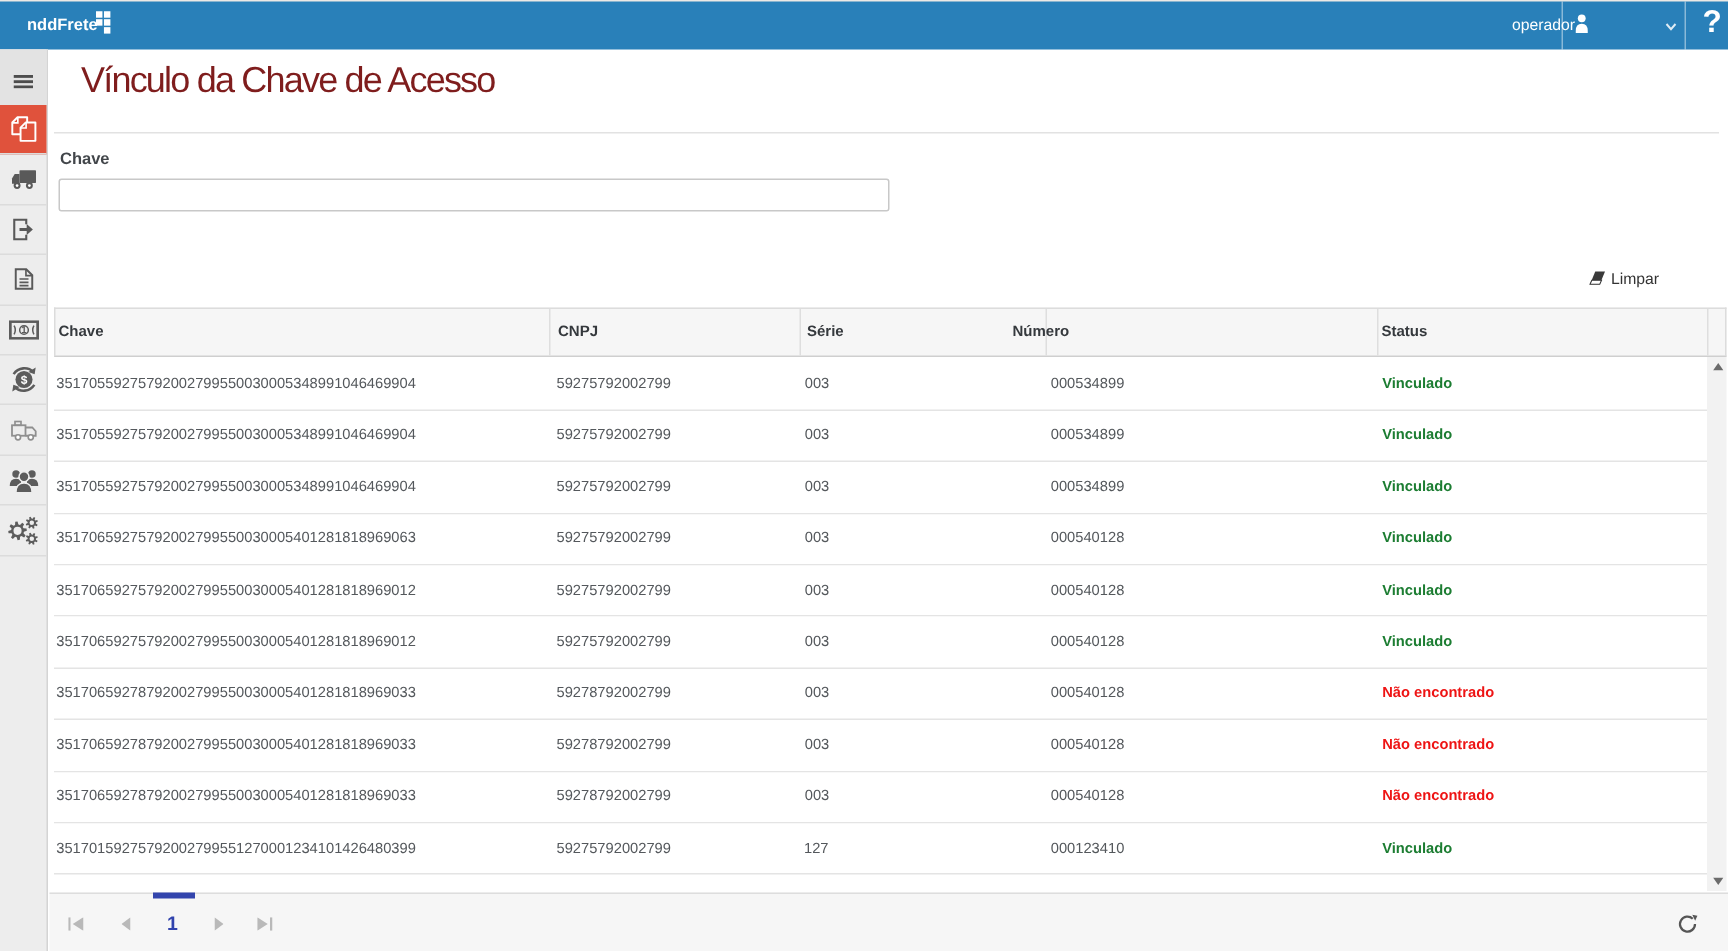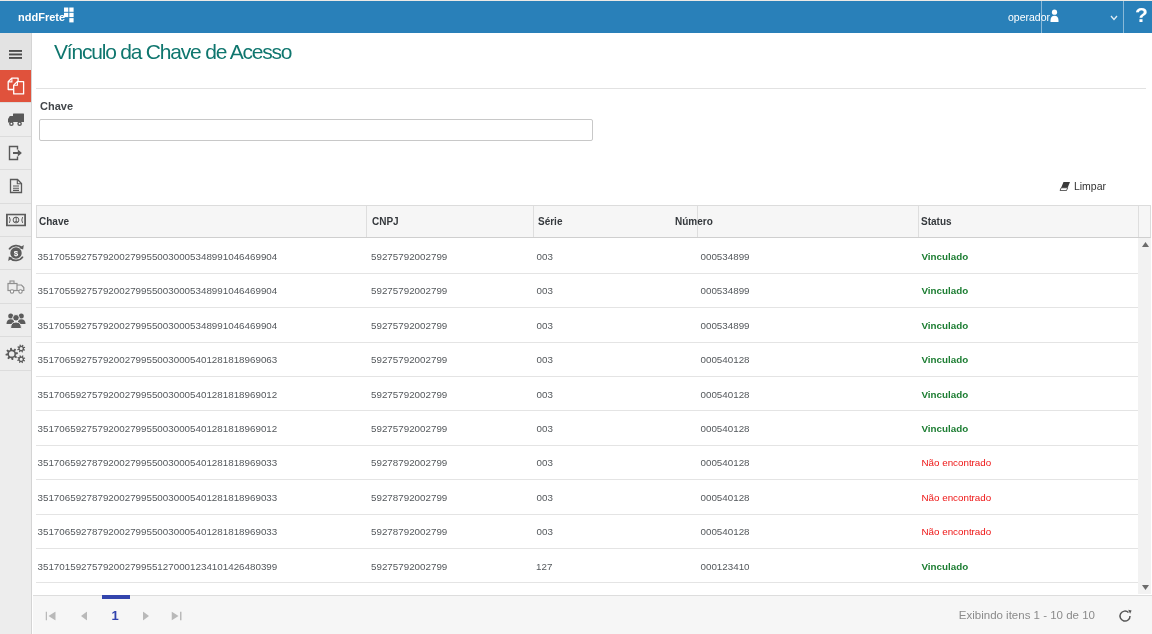--- a/index.html
+++ b/index.html
@@ -16,35 +16,35 @@
 #qmark { position:absolute; left:1131px; top:3px; width:21px; color:#fff; font-size:21px; font-weight:bold; text-align:center; }
 
 
 #sidebar { position:absolute; left:0; top:33px; width:32px; height:601px; background:#ededed; border-right:1px solid #d4d4d4; }
 #burgercell { position:absolute; left:0; top:0; width:31px; height:37px; background:#e3e3e3; }
 .icell { position:absolute; left:0; width:31px; height:33.4px; border-bottom:1px solid #dcdcdc; }
 .icell svg { position:absolute; left:50%; top:50%; transform:translate(-50%,-50%); }
 #cell-act { background:#e0523c; }
 
 
-#title { position:absolute; left:54px; top:40px; font-size:21px; letter-spacing:-1.2px; color:#0f766e; }
+#title { position:absolute; left:54px; top:40px; font-size:24px; letter-spacing:-1.2px; color:#7f1d1d; }
 #hr1 { position:absolute; left:36px; top:88px; width:1110px; height:1px; background:#e2e2e2; }
 #lbl-chave { position:absolute; left:40px; top:100px; font-size:11px; font-weight:bold; color:#42464a; }
 #inp { position:absolute; left:39px; top:119px; width:554px; height:22px; border:1px solid #c8c8c8; border-radius:2px; background:#fff; }
 #limpar { position:absolute; left:1059px; top:180px; font-size:10.5px; color:#333; }
 #limpar svg { vertical-align:-2px; }
 
 
 #ghead { position:absolute; left:36px; top:205px; width:1115px; height:33px; background:#f6f6f6; border:1px solid #dcdcdc; border-bottom:1px solid #cfcfcf; }
 .hsep { position:absolute; top:0px; width:1px; height:31px; background:#dedede; }
 .hlbl { position:absolute; top:10px; font-size:10px; font-weight:bold; color:#35393d; }
 .row { position:absolute; left:36px; width:1102px; height:34.4px; border-bottom:1px solid #e4e4e4; background:#fff; }
 .row span { position:absolute; top:50%; transform:translateY(-50%); font-size:9.8px; color:#54585c; white-space:nowrap; }
 .row .st-g { color:#1c7d32; font-weight:bold; }
-.row .st-r { color:#ee1414; font-weight:normal;text-align:center; }
+.row .st-r { color:#ee1414; font-weight:bold;text-align:center; }
 
 
 #sbar { position:absolute; left:1138px; top:238px; width:13px; height:356px; background:#f2f2f2; }
 
 
 #pager { position:absolute; left:33px; top:595px; width:1119px; height:39px; background:#f6f6f6; border-top:1px solid #dddddd; }
 #pgind { position:absolute; left:68.5px; top:-1px; width:28px; height:3.5px; background:#3345ad; }
 .pgbtn { position:absolute; top:0; width:32px; height:39px; }
 .pgbtn svg { position:absolute; left:50%; top:50%; transform:translate(-50%,-50%); }
 #pgnum { position:absolute; left:66px; top:0; width:32px; height:39px; font-size:13px; font-weight:bold; color:#3143ad; text-align:center; line-height:39px; }
@@ -282,18 +282,17 @@
     <svg width="6" height="9" viewBox="0 0 6 9">
         <path d="M0 0 L0 9 L6 4.5 Z" fill="#b9b9b9"></path>
       </svg>
   </div>
   <div class="pgbtn" style="left:128px">
     <svg width="11" height="9" viewBox="0 0 11 9">
         <path d="M0 0 L0 9 L7 4.5 Z" fill="#b9b9b9"></path>
         <rect x="8.5" y="0" width="1.5" height="9" fill="#b9b9b9"></rect>
       </svg>
   </div>
-  <div id="pginfo">Exibindo itens 1 - 10 de 10</div>
   <svg class="abs" style="left:1085px;top:13px" width="14" height="14" viewBox="0 0 14 14">
     <path d="M12 7 A5 5 0 1 1 10.5 3.5" fill="none" stroke="#555" stroke-width="1.5"></path>
     <path d="M10.2 0.8 L13.6 1.5 L12.1 4.8 Z" fill="#555"></path>
   </svg>
 </div>
 
 </body></html>

